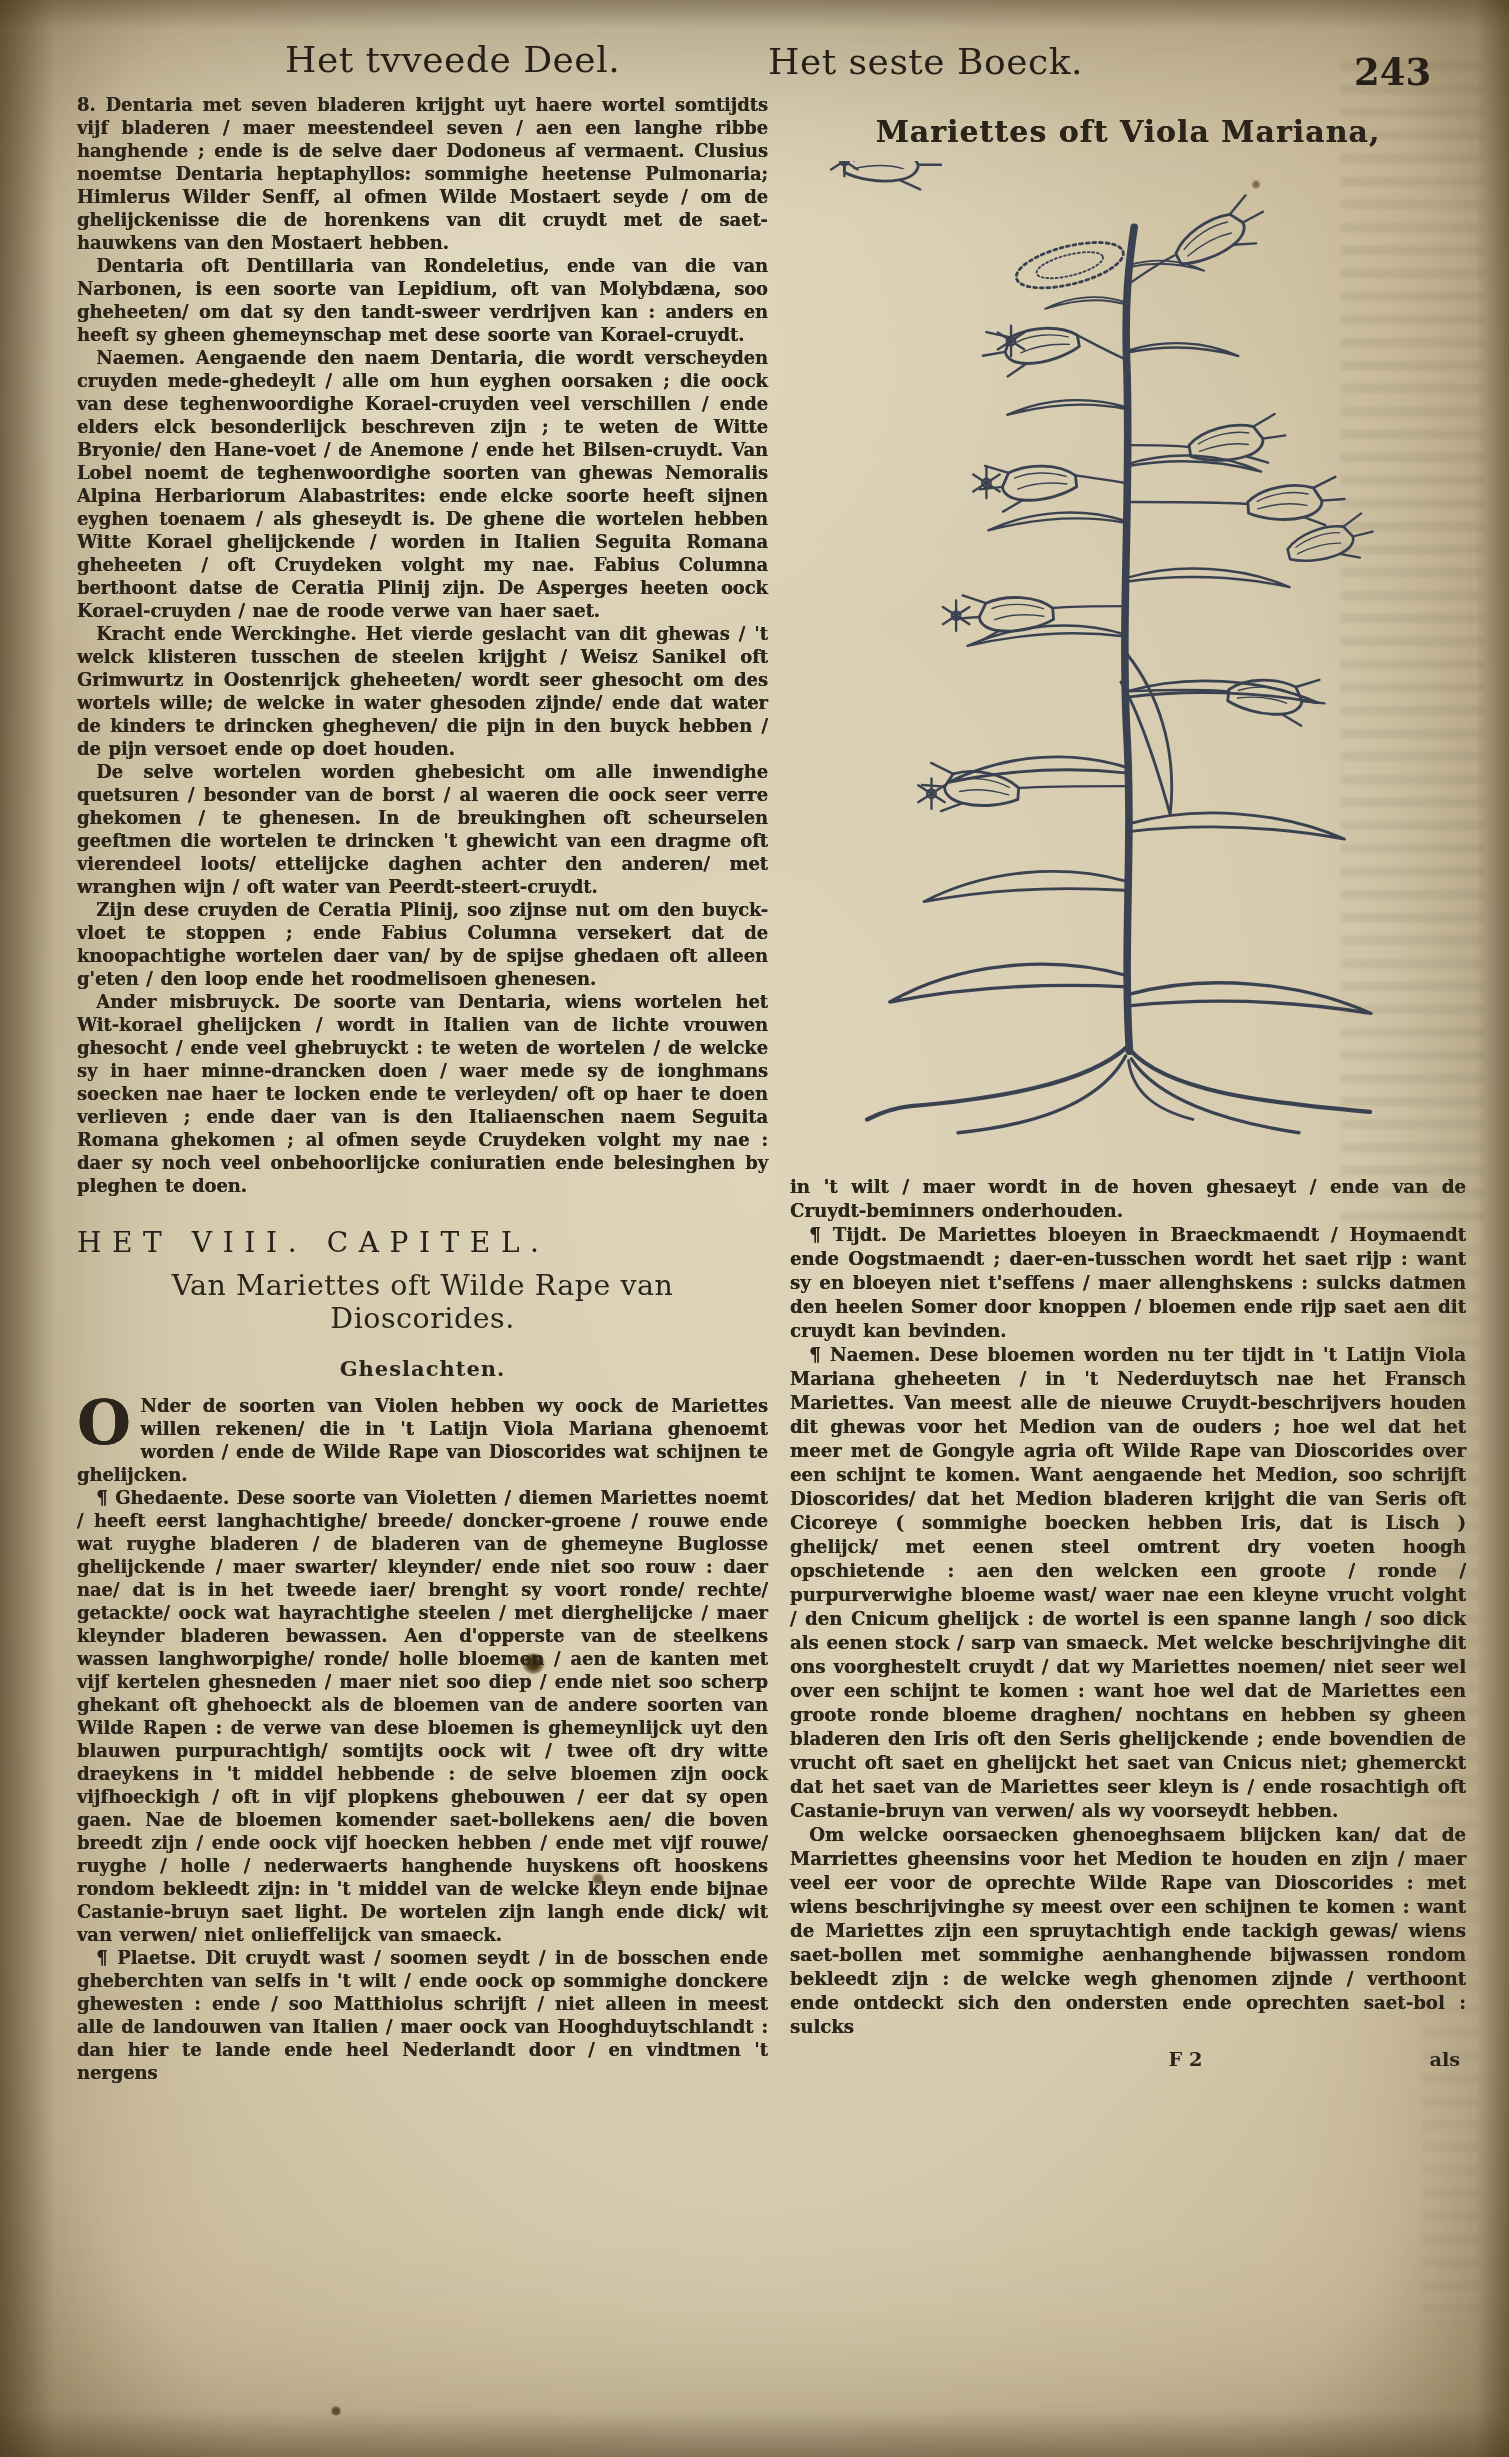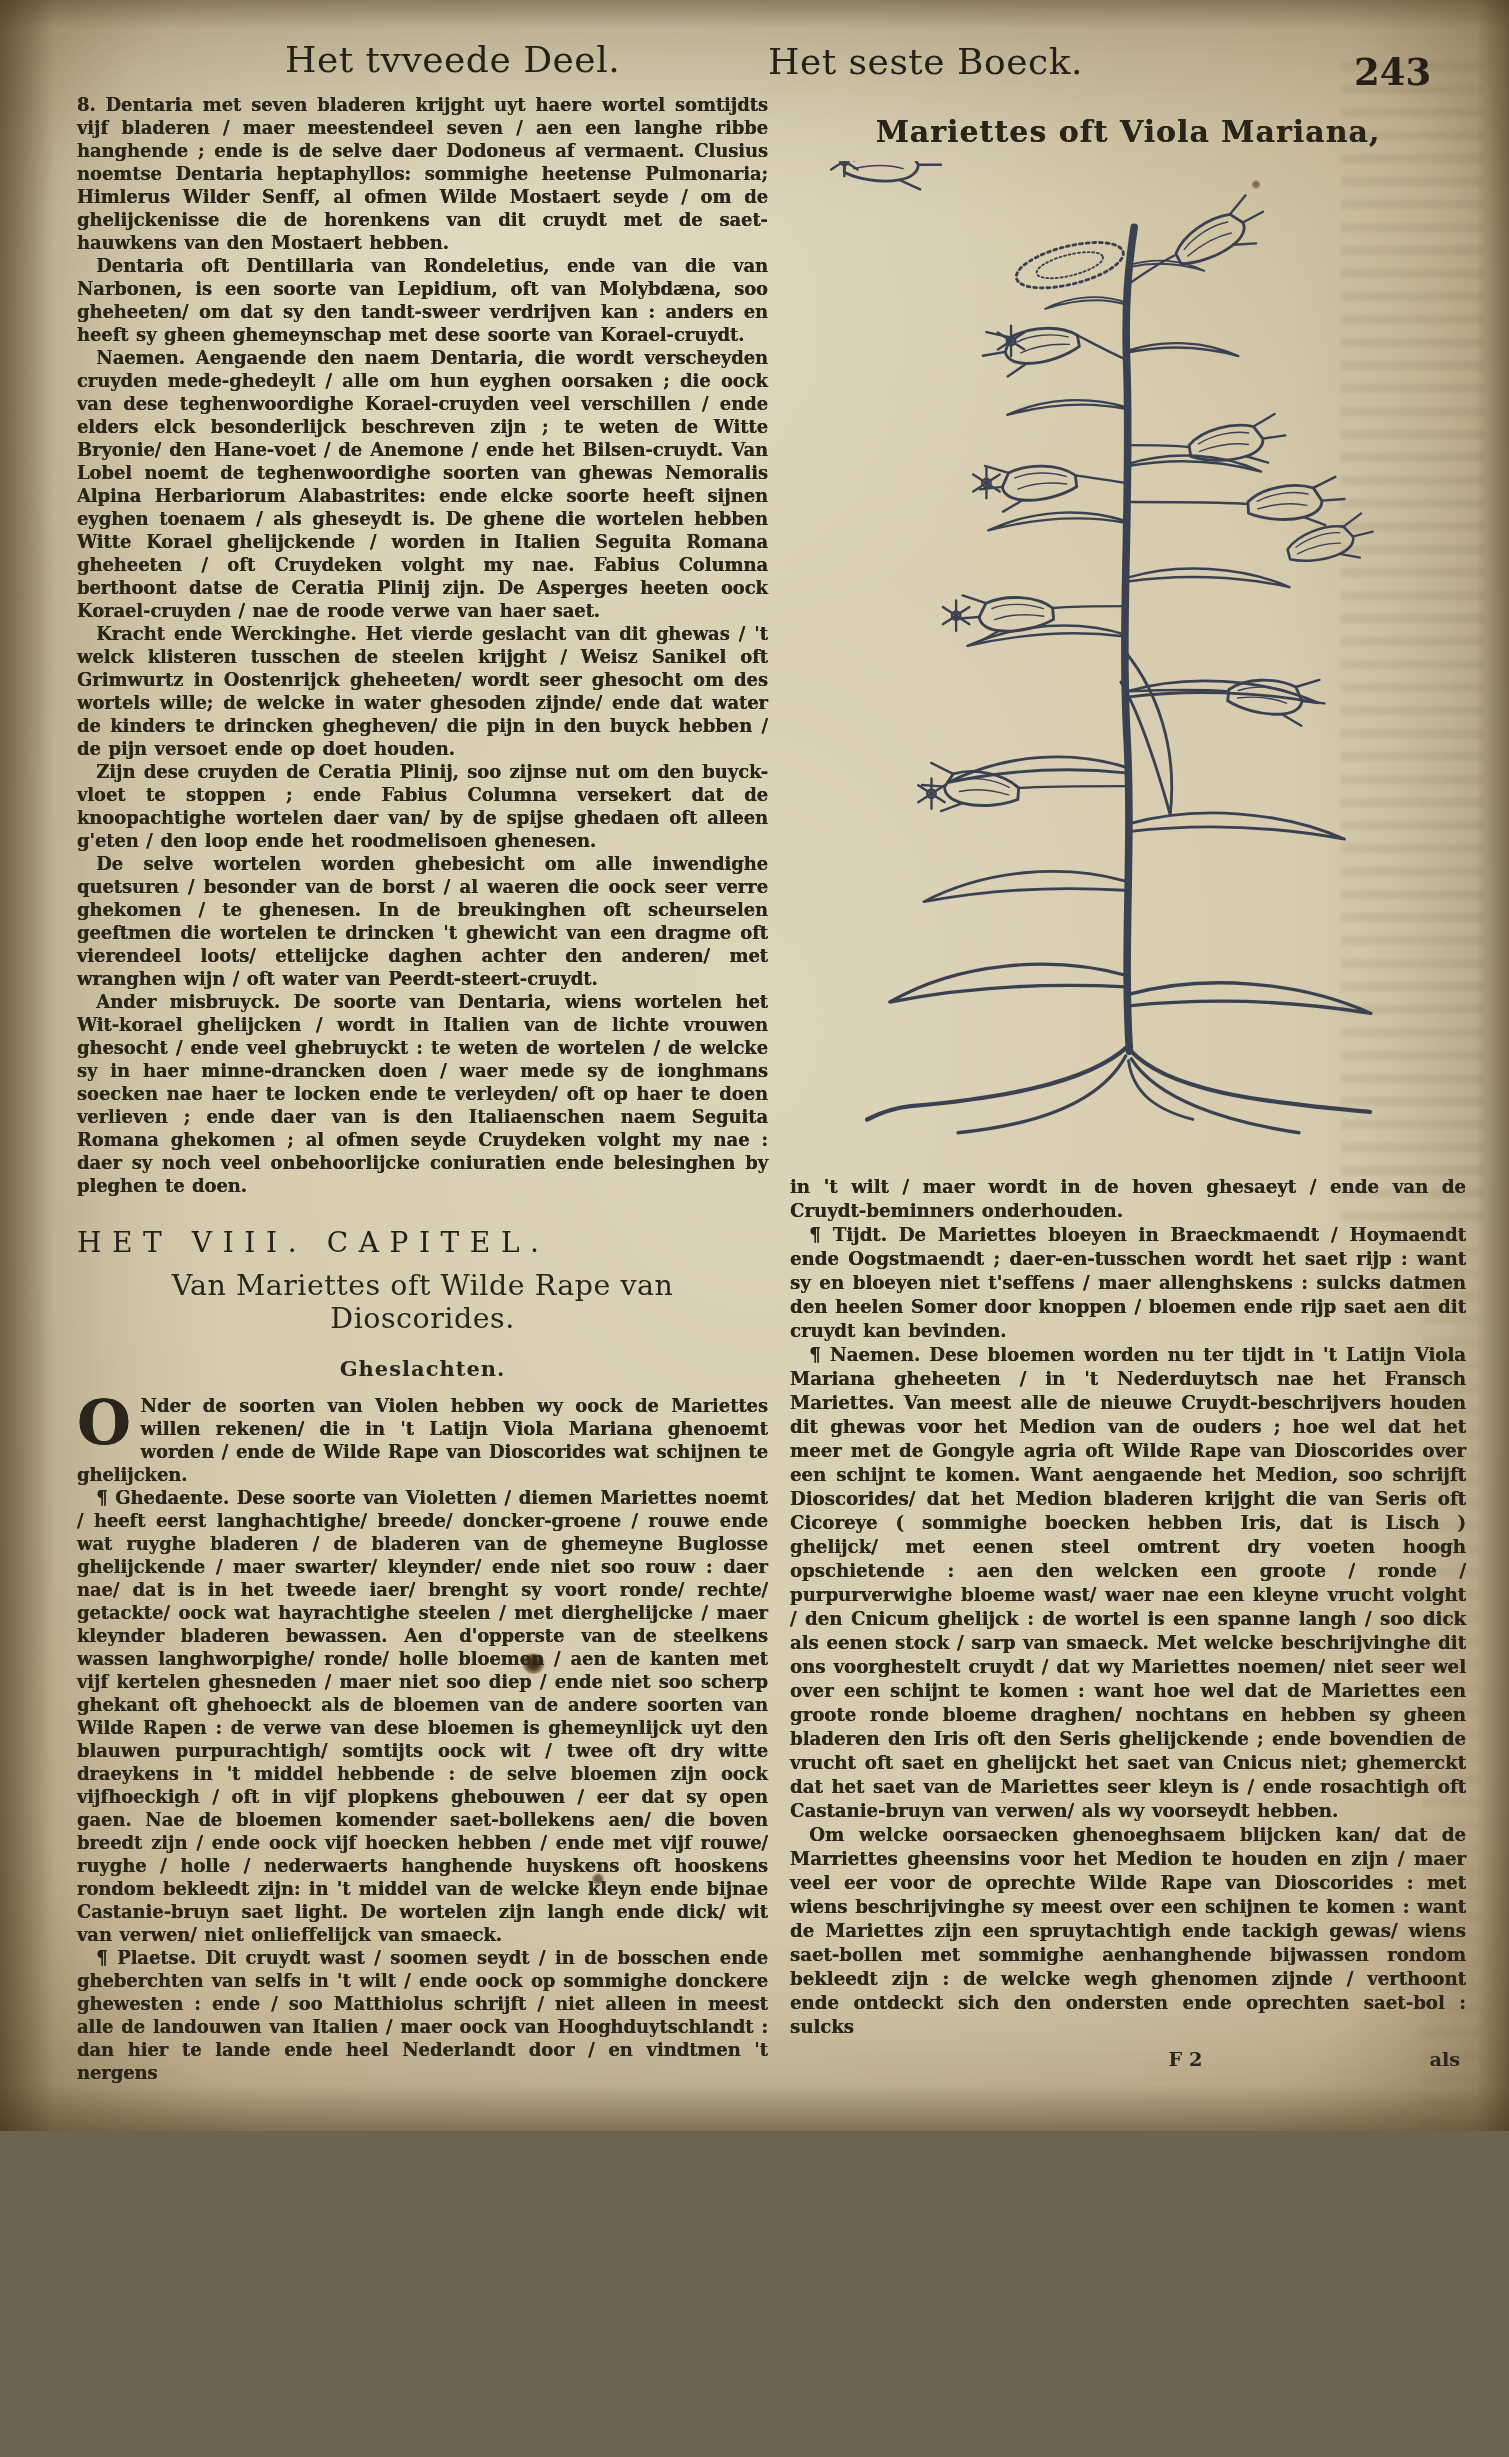--- a/index.html
+++ b/index.html
@@ -1,18 +1,18 @@
 <!DOCTYPE html>
 <html><head>
 <meta charset="utf-8">
 <style>
   html,body{margin:0;padding:0;background:#6e6352;}
   .page{
     position:relative;
-    width:1509px;height:2131px;
+    width:1509px;height:2457px;
     margin:0 auto;
     overflow:hidden;
     background:
       radial-gradient(1062px 676px at 30% 12%, rgba(255,252,240,.30), transparent 65%),
       radial-gradient(ellipse at 50% 48%, #ded4ba 0%, #d6cbae 55%, #c8ba99 84%, #a3936f 100%);
     box-shadow: inset 0 0 193px rgba(70,52,22,.45);
     font-family:"DejaVu Serif", serif;
     color:#2a241b;
   }
   
@@ -109,22 +109,22 @@
 
   <span class="running-title rt-left">Het tvveede Deel.</span>
   <span class="running-title rt-right">Het seste Boeck.</span>
   <span class="page-number">243</span>
 
   <div class="col col-left">
     <p class="no-indent">8. Dentaria met seven bladeren krijght uyt haere wortel somtijdts vijf bladeren / maer meestendeel seven / aen een langhe ribbe hanghende ; ende is de selve daer Dodoneus af vermaent. Clusius noemtse Dentaria heptaphyllos: sommighe heetense Pulmonaria; Himlerus Wilder Senff, al ofmen Wilde Mostaert seyde / om de ghelijckenisse die de horenkens van dit cruydt met de saet-hauwkens van den Mostaert hebben.</p>
     <p>Dentaria oft Dentillaria van Rondeletius, ende van die van Narbonen, is een soorte van Lepidium, oft van Molybdæna, soo gheheeten/ om dat sy den tandt-sweer verdrijven kan : anders en heeft sy gheen ghemeynschap met dese soorte van Korael-cruydt.</p>
     <p>Naemen. Aengaende den naem Dentaria, die wordt verscheyden cruyden mede-ghedeylt / alle om hun eyghen oorsaken ; die oock van dese teghenwoordighe Korael-cruyden veel verschillen / ende elders elck besonderlijck beschreven zijn ; te weten de Witte Bryonie/ den Hane-voet / de Anemone / ende het Bilsen-cruydt. Van Lobel noemt de teghenwoordighe soorten van ghewas Nemoralis Alpina Herbariorum Alabastrites: ende elcke soorte heeft sijnen eyghen toenaem / als gheseydt is. De ghene die wortelen hebben Witte Korael ghelijckende / worden in Italien Seguita Romana gheheeten / oft Cruydeken volght my nae. Fabius Columna berthoont datse de Ceratia Plinij zijn. De Asperges heeten oock Korael-cruyden / nae de roode verwe van haer saet.</p>
     <p>Kracht ende Werckinghe. Het vierde geslacht van dit ghewas / 't welck klisteren tusschen de steelen krijght / Weisz Sanikel oft Grimwurtz in Oostenrijck gheheeten/ wordt seer ghesocht om des wortels wille; de welcke in water ghesoden zijnde/ ende dat water de kinders te drincken ghegheven/ die pijn in den buyck hebben / de pijn versoet ende op doet houden.</p>
+    <p>De selve wortelen worden ghebesicht om alle inwendighe quetsuren / besonder van de borst / al waeren die oock seer verre ghekomen / te ghenesen. In de breukinghen oft scheurselen geeftmen die wortelen te drincken 't ghewicht van een dragme oft vierendeel loots/ ettelijcke daghen achter den anderen/ met wranghen wijn / oft water van Peerdt-steert-cruydt.</p>
     <p>Zijn dese cruyden de Ceratia Plinij, soo zijnse nut om den buyck-vloet te stoppen ; ende Fabius Columna versekert dat de knoopachtighe wortelen daer van/ by de spijse ghedaen oft alleen g'eten / den loop ende het roodmelisoen ghenesen.</p>
-    <p>De selve wortelen worden ghebesicht om alle inwendighe quetsuren / besonder van de borst / al waeren die oock seer verre ghekomen / te ghenesen. In de breukinghen oft scheurselen geeftmen die wortelen te drincken 't ghewicht van een dragme oft vierendeel loots/ ettelijcke daghen achter den anderen/ met wranghen wijn / oft water van Peerdt-steert-cruydt.</p>
     <p>Ander misbruyck. De soorte van Dentaria, wiens wortelen het Wit-korael ghelijcken / wordt in Italien van de lichte vrouwen ghesocht / ende veel ghebruyckt : te weten de wortelen / de welcke sy in haer minne-drancken doen / waer mede sy de ionghmans soecken nae haer te locken ende te verleyden/ oft op haer te doen verlieven ; ende daer van is den Italiaenschen naem Seguita Romana ghekomen ; al ofmen seyde Cruydeken volght my nae : daer sy noch veel onbehoorlijcke coniuratien ende belesinghen by pleghen te doen.</p>
 
     <h2 class="chapter-heading">HET VIII. CAPITEL.</h2>
     <h3 class="chapter-subtitle">Van Mariettes oft Wilde Rape van Dioscorides.</h3>
     <h4 class="section-heading">Gheslachten.</h4>
 
     <p class="no-indent">
       <span class="drop-cap">O</span><span>Nder de soorten van Violen hebben wy oock de Mariettes willen rekenen/ die in 't Latijn Viola Mariana ghenoemt worden / ende de Wilde Rape van Dioscorides wat schijnen te ghelijcken.</span>
     </p>
     <p>¶ Ghedaente. Dese soorte van Violetten / diemen Mariettes noemt / heeft eerst langhachtighe/ breede/ doncker-groene / rouwe ende wat ruyghe bladeren / de bladeren van de ghemeyne Buglosse ghelijckende / maer swarter/ kleynder/ ende niet soo rouw : daer nae/ dat is in het tweede iaer/ brenght sy voort ronde/ rechte/ getackte/ oock wat hayrachtighe steelen / met dierghelijcke / maer kleynder bladeren bewassen. Aen d'opperste van de steelkens wassen langhworpighe/ ronde/ holle bloemen / aen de kanten met vijf kertelen ghesneden / maer niet soo diep / ende niet soo scherp ghekant oft ghehoeckt als de bloemen van de andere soorten van Wilde Rapen : de verwe van dese bloemen is ghemeynlijck uyt den blauwen purpurachtigh/ somtijts oock wit / twee oft dry witte draeykens in 't middel hebbende : de selve bloemen zijn oock vijfhoeckigh / oft in vijf plopkens ghebouwen / eer dat sy open gaen. Nae de bloemen komender saet-bollekens aen/ die boven breedt zijn / ende oock vijf hoecken hebben / ende met vijf rouwe/ ruyghe / holle / nederwaerts hanghende huyskens oft hooskens rondom bekleedt zijn: in 't middel van de welcke kleyn ende bijnae Castanie-bruyn saet light. De wortelen zijn langh ende dick/ wit van verwen/ niet onlieffelijck van smaeck.</p>

